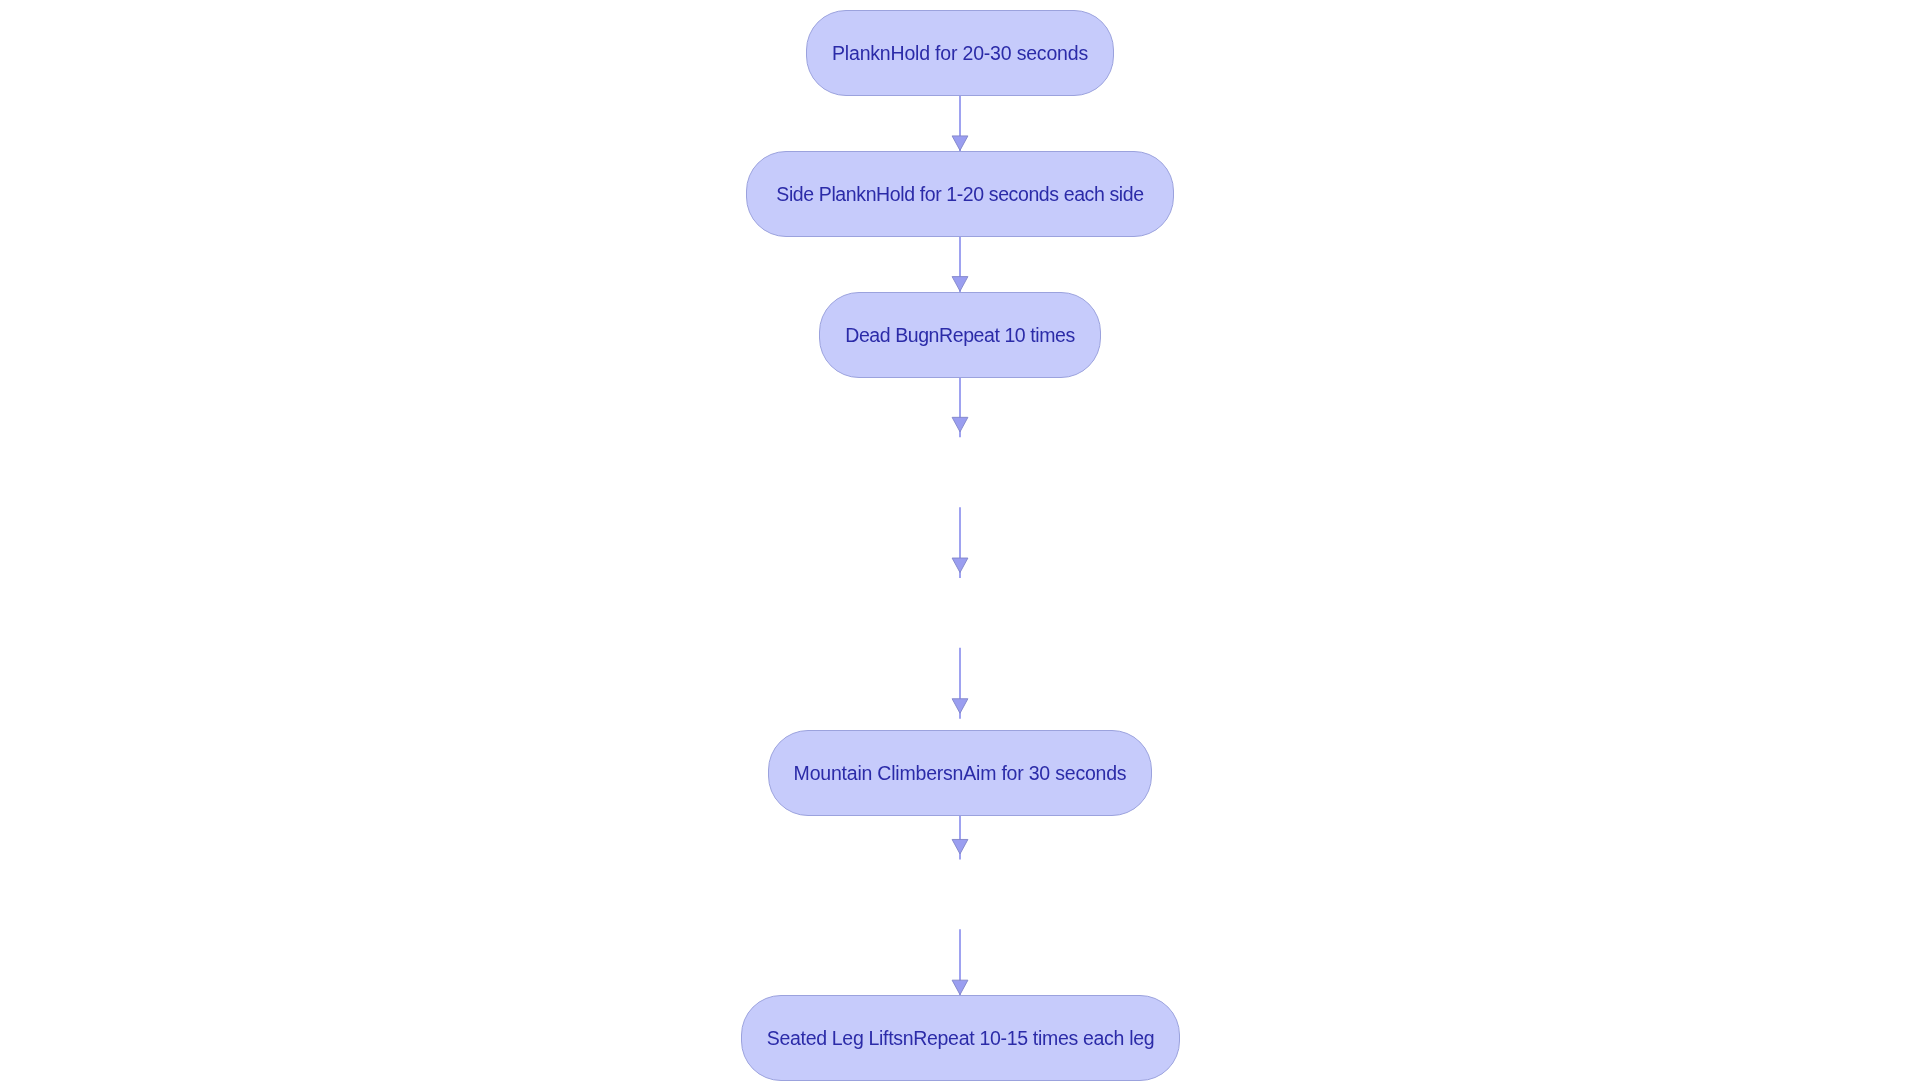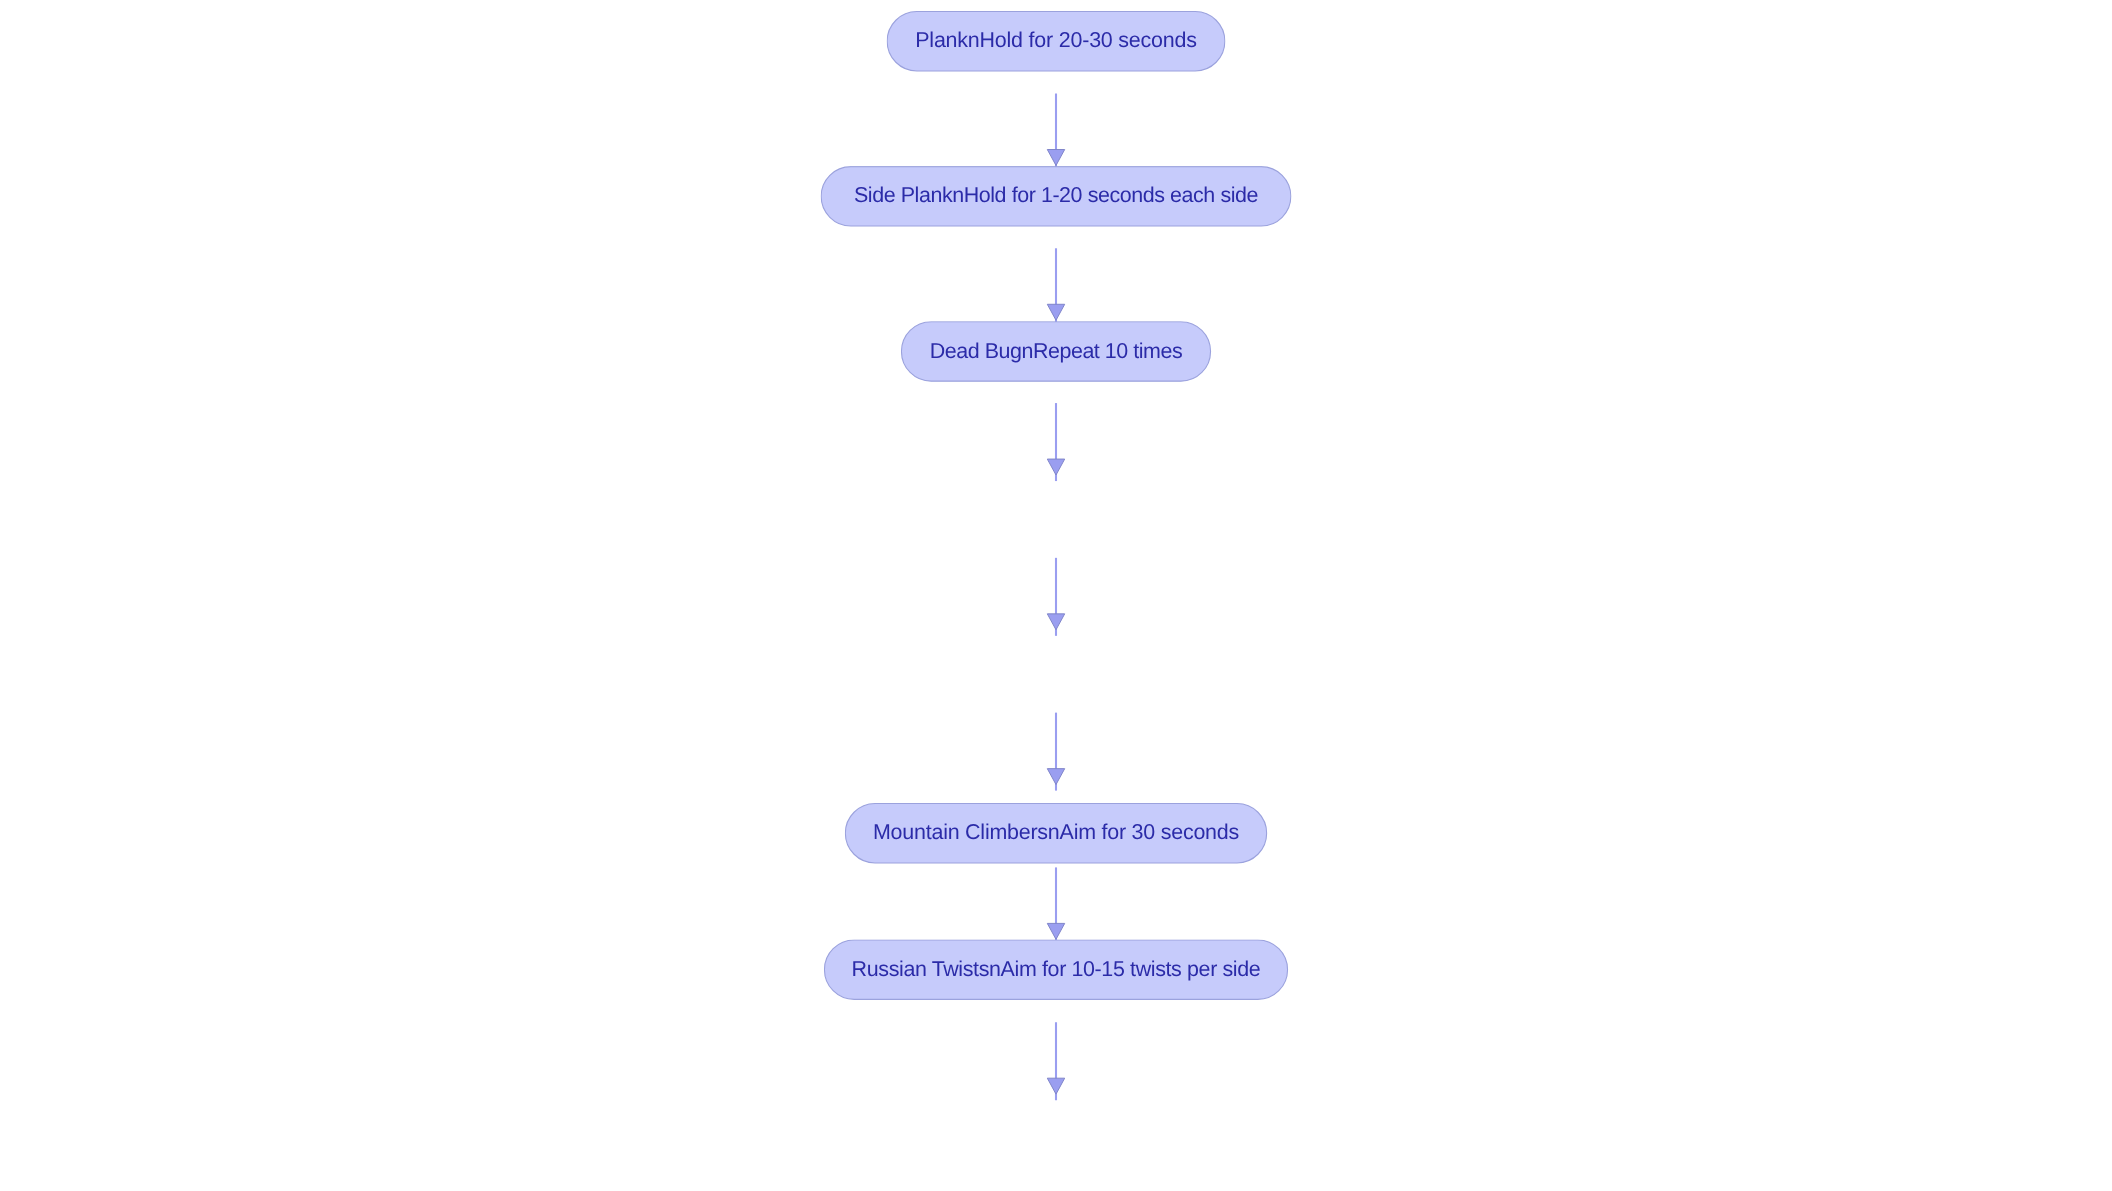--- a/index.html
+++ b/index.html
@@ -4,21 +4,21 @@
 <title>Core Workout Routine Flowchart</title>
 <style>
   html,body{margin:0;padding:0;}
   body{width:1920px;height:1083px;background:#ffffff;overflow:hidden;
        font-family:"Liberation Sans",sans-serif;}
   #flow{position:absolute;left:0;top:0;width:1920px;height:1083px;background:#ffffff;}
   #edges{position:absolute;left:0;top:0;width:1920px;height:1083px;}
   .node{position:absolute;display:flex;align-items:center;justify-content:center;
         box-sizing:border-box;background:#c6cbfb;border:1px solid #9ba2dd;
         border-radius:40px;color:#2b2ba8;font-size:19.5px;
-        white-space:nowrap;height:55px;will-change:transform;}
+        white-space:nowrap;height:86px;will-change:transform;}
   .n1{left:806px;  top:10.2px;   width:308px; letter-spacing:-0.19px;}
   .n2{left:746px;  top:150.91px; width:428px; letter-spacing:-0.39px;}
   .n3{left:819.1px;  top:291.62px; width:282px; letter-spacing:-0.42px;}
   .n4{left:825.1px;  top:432.33px; width:270px; letter-spacing:-0.37px;}
   .n5{left:795.1px;  top:573.04px; width:330px; letter-spacing:-0.34px;}
   .n6{left:768.1px;  top:713.75px; width:384px; letter-spacing:-0.21px;margin-top:16px;}
   .n7{left:749px;  top:854.46px; width:422px; letter-spacing:-0.34px;}
   .n8{left:740.5px;top:995.17px; width:439px; letter-spacing:-0.31px;}
   .edge-line{stroke:#9a9ef0;stroke-width:1.9;fill:none;}
   .edge-head{fill:#9a9ef0;stroke:#8085c8;stroke-width:0.9;}
@@ -56,15 +56,15 @@
     <g>
       <path class="edge-line" d="M960,929.26 L960,1000.17"></path>
       <path class="edge-head" d="M952.1,980.17 L967.9,980.17 L960,994.67 Z"></path>
     </g>
   </svg>
 
   <div class="node n1">PlanknHold for 20-30 seconds</div>
   <div class="node n2">Side PlanknHold for 1-20 seconds each side</div>
   <div class="node n3">Dead BugnRepeat 10 times</div>
   <div class="node n6">Mountain ClimbersnAim for 30 seconds</div>
-  <div class="node n7">Russian TwistsnAim for 10-15 twists per side</div>
+  <div class="node n8">Seated Leg LiftsnRepeat 10-15 times each leg</div>
 
 </div>
 
 </body></html>

